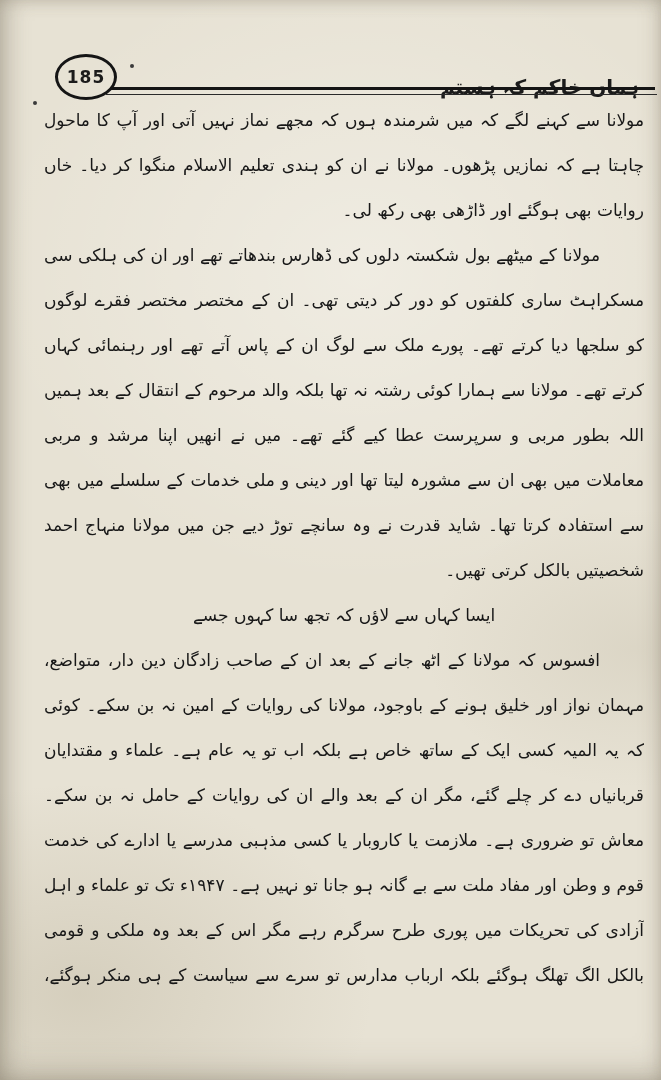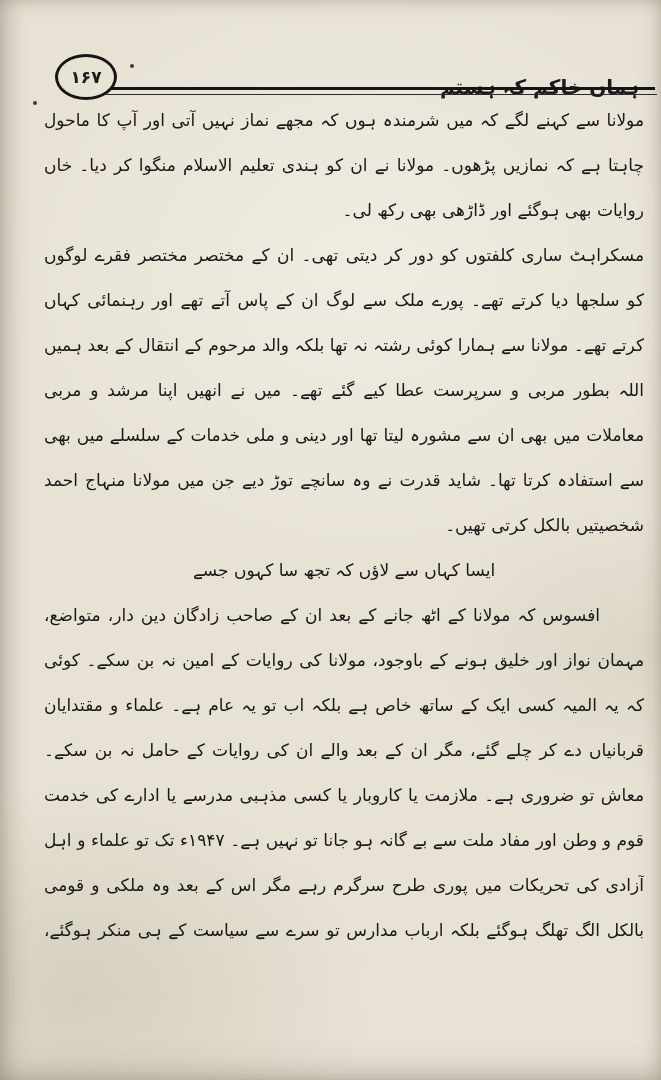--- a/index.html
+++ b/index.html
@@ -80,31 +80,32 @@
   .speck-a { left: 130px; top: 64px;  width: 4px; height: 4px; }
   .speck-b { left: 33px;  top: 101px; width: 4px; height: 4px; }
 </style>
 </head>
 <body>
 
 <div class="page">
 
   <div class="header">
     <div class="page-number-oval">
-      <span>۱۶۷</span>
+      <span>185</span>
     </div>
     <div class="header-title">ہماں خاکم کہ ہستم</div>
     <div class="rule-thick"></div>
     <div class="rule-thin"></div>
   </div>
 
   <div class="body-text">
       <div class="line justify">مولانا سے کہنے لگے کہ میں شرمندہ ہوں کہ مجھے نماز نہیں آتی اور آپ کا ماحول دیکھ کر جی</div>
       <div class="line justify">چاہتا ہے کہ نمازیں پڑھوں۔ مولانا نے ان کو ہندی تعلیم الاسلام منگوا کر دیا۔ خاں صاحب</div>
       <div class="line right">روایات بھی ہوگئے اور ڈاڑھی بھی رکھ لی۔</div>
+      <div class="line indent">مولانا کے میٹھے بول شکستہ دلوں کی ڈھارس بندھاتے تھے اور ان کی ہلکی سی</div>
       <div class="line justify">مسکراہٹ ساری کلفتوں کو دور کر دیتی تھی۔ ان کے مختصر مختصر فقرے لوگوں کی الجھی ہوئی گتھیوں</div>
       <div class="line justify">کو سلجھا دیا کرتے تھے۔ پورے ملک سے لوگ ان کے پاس آتے تھے اور رہنمائی کہاں</div>
       <div class="line justify">کرتے تھے۔ مولانا سے ہمارا کوئی رشتہ نہ تھا بلکہ والد مرحوم کے انتقال کے بعد ہمیں منجانب</div>
       <div class="line justify">اللہ بطور مربی و سرپرست عطا کیے گئے تھے۔ میں نے انھیں اپنا مرشد و مربی سمجھا۔ اپنے ذاتی</div>
       <div class="line justify">معاملات میں بھی ان سے مشورہ لیتا تھا اور دینی و ملی خدمات کے سلسلے میں بھی ان کی رائے</div>
       <div class="line justify">سے استفادہ کرتا تھا۔ شاید قدرت نے وہ سانچے توڑ دیے جن میں مولانا منہاج احمد جیسی</div>
       <div class="line right">شخصیتیں بالکل کرتی تھیں۔</div>
       <div class="line center">ایسا کہاں سے لاؤں کہ تجھ سا کہوں جسے</div>
       <div class="line indent">افسوس کہ مولانا کے اٹھ جانے کے بعد ان کے صاحب زادگان دین دار، متواضع،</div>
       <div class="line justify">مہمان نواز اور خلیق ہونے کے باوجود، مولانا کی روایات کے امین نہ بن سکے۔ کوئی یہ نہ سمجھے</div>

